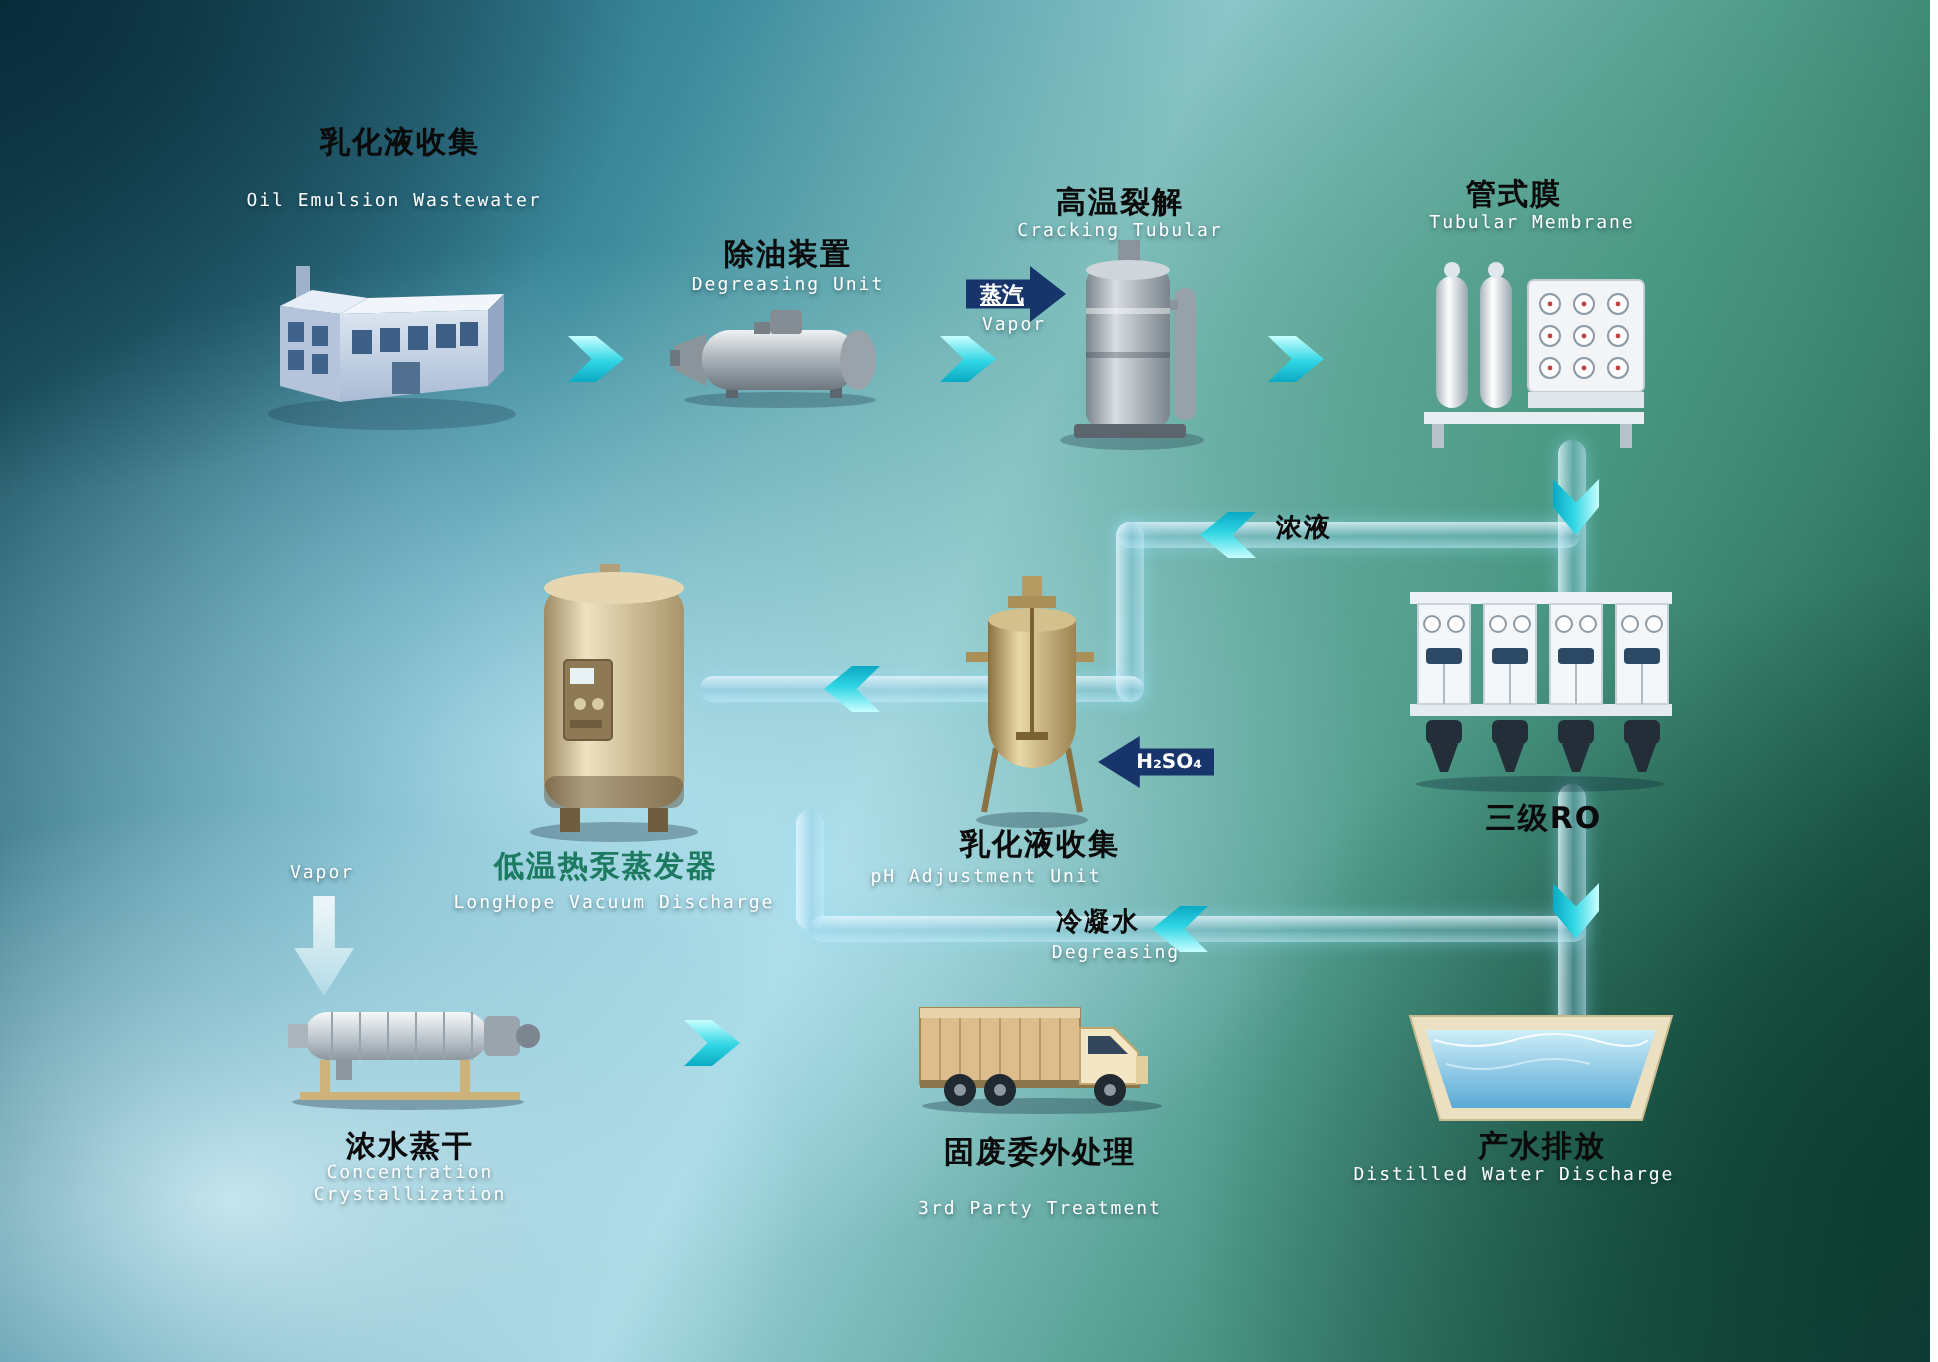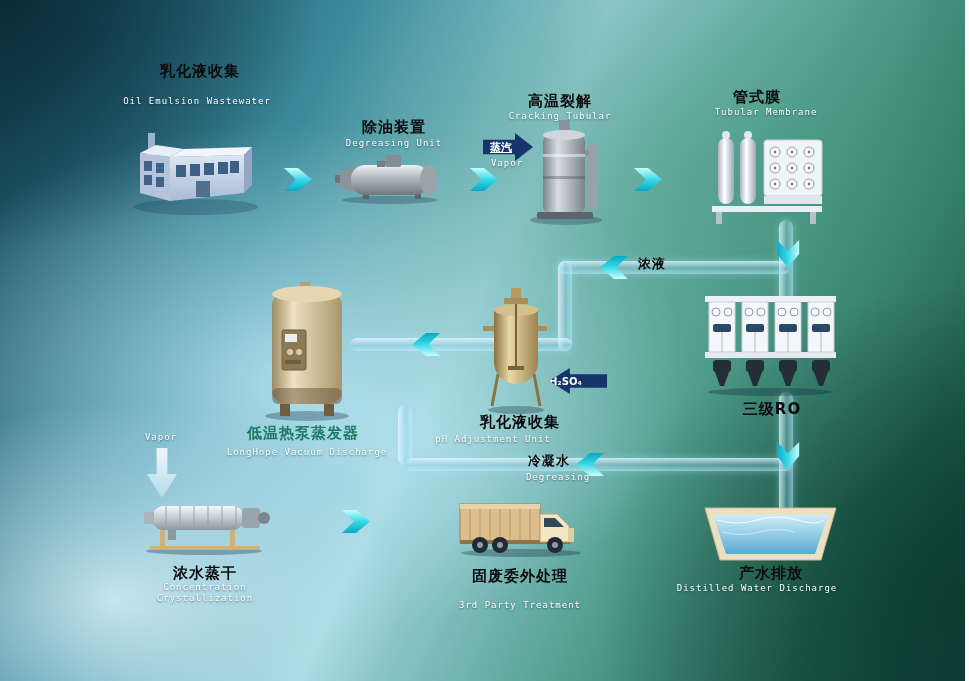--- a/index.html
+++ b/index.html
@@ -30,21 +30,21 @@
     background:linear-gradient(180deg,#c8feff,#30d6e4 55%,#0aa9c4);
     clip-path:polygon(0 0,50% 0,100% 50%,50% 100%,0 100%,42% 50%);
     filter:drop-shadow(0 0 5px rgba(110,240,255,.9));}
   .chev.down{transform:rotate(90deg);}
   .chev.left{transform:rotate(180deg);}
   .flow-arrow{position:absolute;z-index:8;background:#17356b;color:#fff;font-weight:bold;
     display:flex;align-items:center;box-sizing:border-box;}
   .flow-arrow.right{clip-path:polygon(0 24%,64% 24%,64% 0,100% 50%,64% 100%,64% 76%,0 76%);
     padding-left:7px;font-size:11px;text-decoration:underline;}
   .flow-arrow.leftward{clip-path:polygon(100% 24%,36% 24%,36% 0,0 50%,36% 100%,36% 76%,100% 76%);
-    padding-right:6px;font-size:10px;}
+    justify-content:flex-end;padding-right:6px;font-size:10px;}
   .vapor-arrow{position:absolute;z-index:5;width:30px;height:50px;
     background:linear-gradient(180deg, rgba(255,255,255,.78), rgba(200,240,250,.3));
     clip-path:polygon(32% 0,68% 0,68% 52%,100% 52%,50% 100%,0 52%,32% 52%);
     filter:drop-shadow(0 0 3px rgba(255,255,255,.5));}
   .label-evap{color:#1c7a60;}
 </style>
 </head>
 <body>
 
 <div class="canvas">

